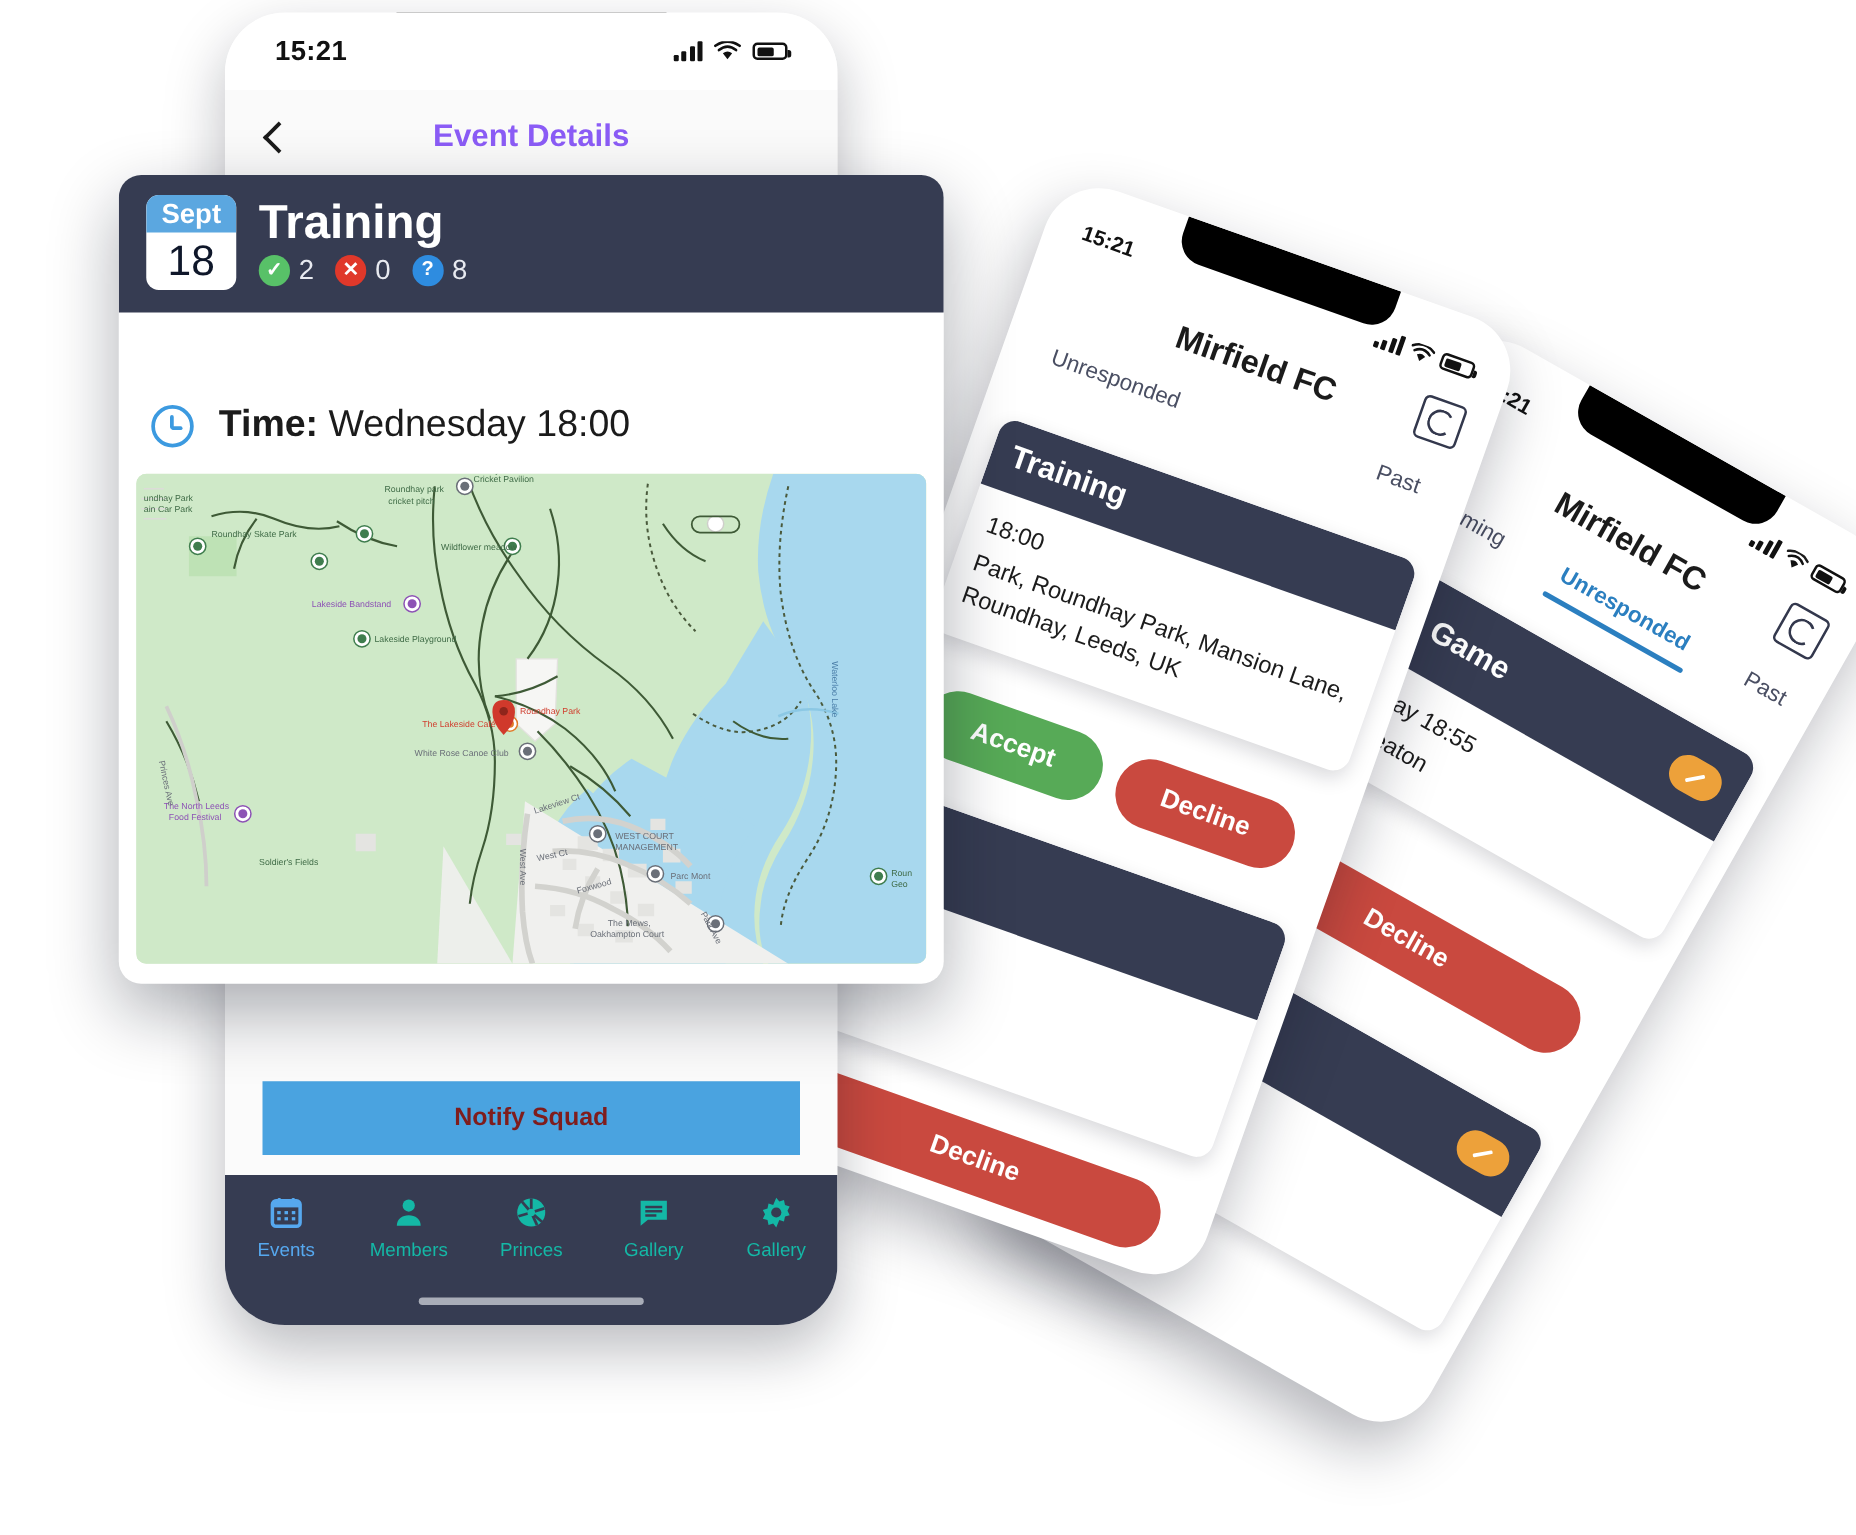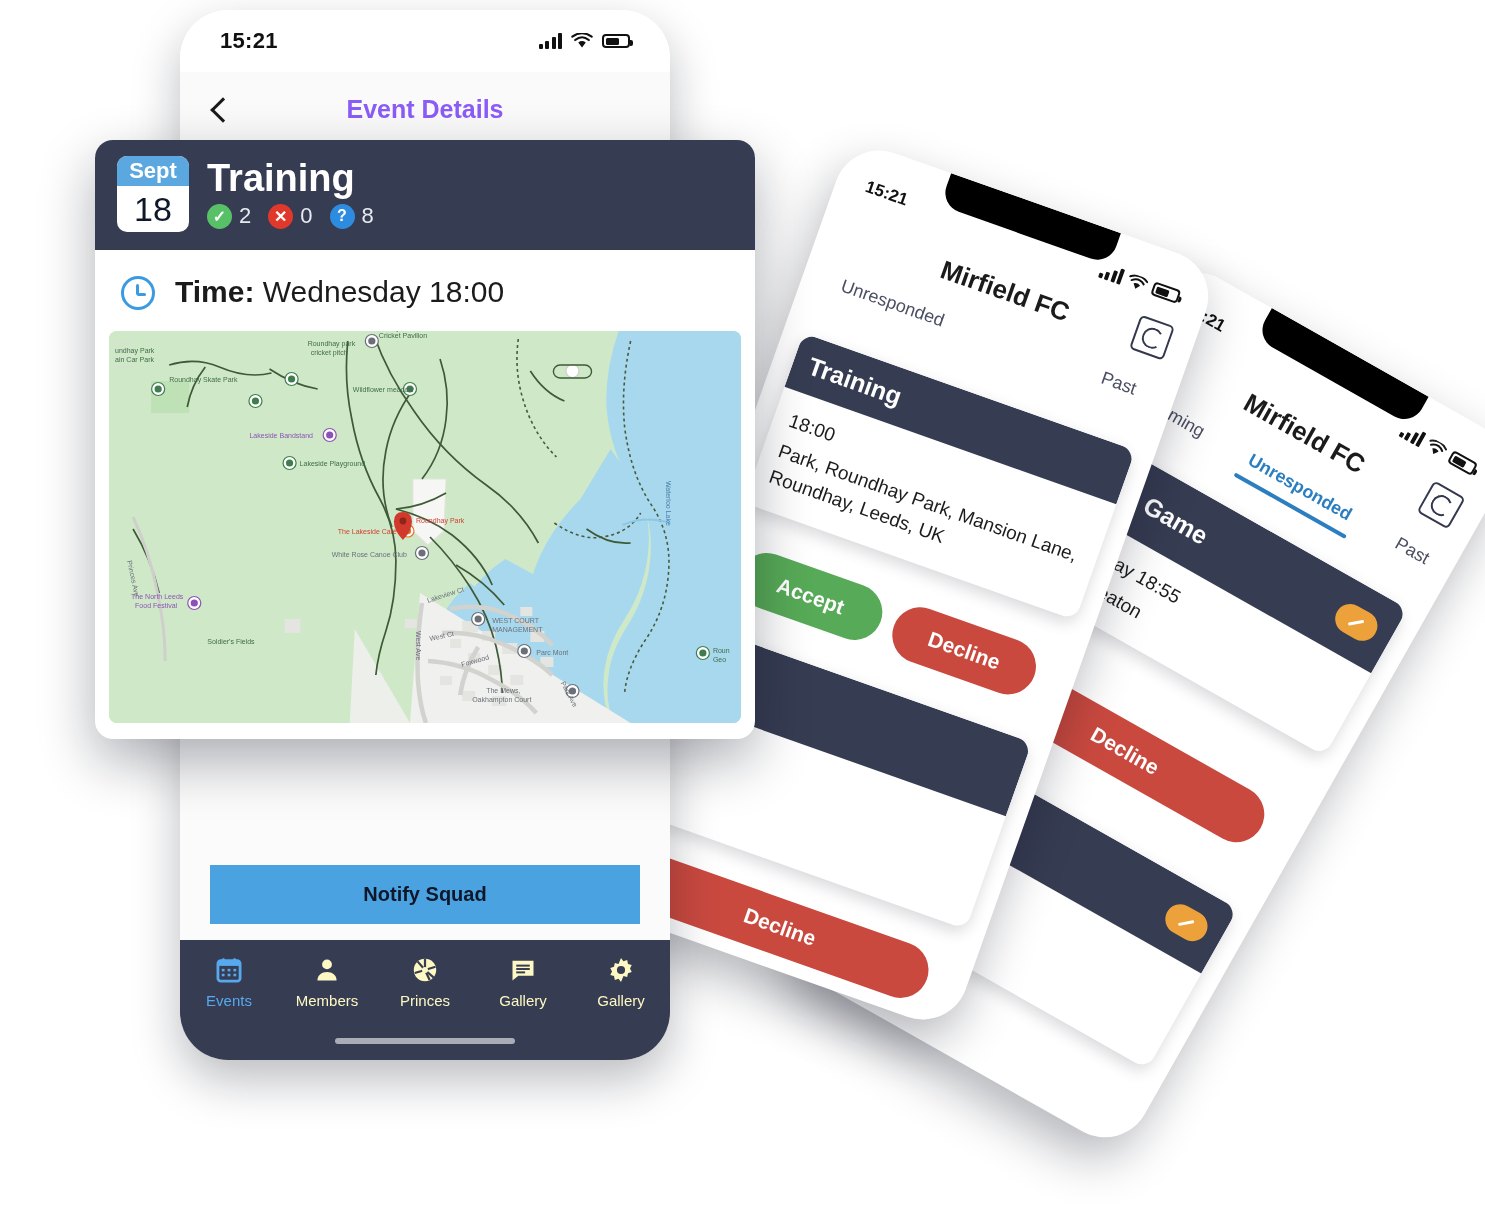--- a/index.html
+++ b/index.html
@@ -200,36 +200,36 @@
     transform: rotate(45deg);
   }
   .f-navtitle {
     width: 100%; text-align: center;
     font-size: 25px; font-weight: 600; color: #8b5cf6;
   }
 
   
   #notify-squad {
     position: absolute; left: 30px; width: 430px; top: 855px;
-    background: #4aa3e0; color: #0f172a;
+    background: #4aa3e0; color: #7f1d1d;
     text-align: center; font-size: 20px; font-weight: bold;
     padding: 18px 0;
     border: none; cursor: pointer;
     font-family: "Liberation Sans", sans-serif;
   }
 
   
   #f-tabbar {
     position: absolute; left: 0; bottom: 0; width: 100%; height: 120px;
     background: #363c52;
     display: flex; align-items: flex-start; padding-top: 16px;
   }
   #f-tabbar .tbi {
     flex: 1; display: flex; flex-direction: column; align-items: center; gap: 8px;
-    color: #fef9c3; font-size: 15px;
+    color: #14b8a6; font-size: 15px;
   }
   #f-tabbar .tbi.active { color: #56a8ef; }
   #f-tabbar .tbi .gi { width: 28px; height: 28px; display:block; }
   .home-ind {
     position:absolute; bottom: 16px; left: 50%; transform: translateX(-50%);
     width: 180px; height: 6px; border-radius: 3px; background: #a9adb8;
   }
 
   
   #event-card {
@@ -264,21 +264,21 @@
     width: 25px; height: 25px; border-radius: 50%;
     display: inline-flex; align-items: center; justify-content: center;
     color: #fff; font-size: 16px; font-weight: bold; flex: 0 0 auto;
   }
   .ec-counts .n { margin-right: 10px; color: #e8eaf0; }
   .b-yes { background: #58c168; }
   .b-no  { background: #e0382a; }
   .b-unk { background: #2e8ce0; }
 
   #event-card .ec-body { padding: 22px 24px 0; }
-  .ec-row { display: flex; align-items: flex-start; gap: 18px; margin-bottom: 20px; }
+  .ec-row { display: flex; align-items: flex-start; gap: 18px; margin-bottom: 20px; margin-top: 48px; }
   .ec-row .ecicon { flex: 0 0 auto; width: 38px; display:flex; justify-content:center; padding-top: 4px;}
   .ec-row .ectext { font-size: 30px; color: #1b1b1b; line-height: 1.3; }
   .ec-row .ectext b { font-weight: 700; }
 
   .clock-ic { width: 34px; height: 34px; border: 3.5px solid #3c9ae0; border-radius: 50%; position: relative; }
   .clock-ic:before { content:""; position:absolute; left: 12px; top: 5px; width: 3px; height: 11px; background:#3c9ae0; border-radius:2px;}
   .clock-ic:after  { content:""; position:absolute; left: 13px; top: 14px; width: 9px; height: 3px; background:#3c9ae0; border-radius:2px;}
 
   .pin-ic { width: 26px; height: 38px; position: relative; }
   .pin-ic:before {

